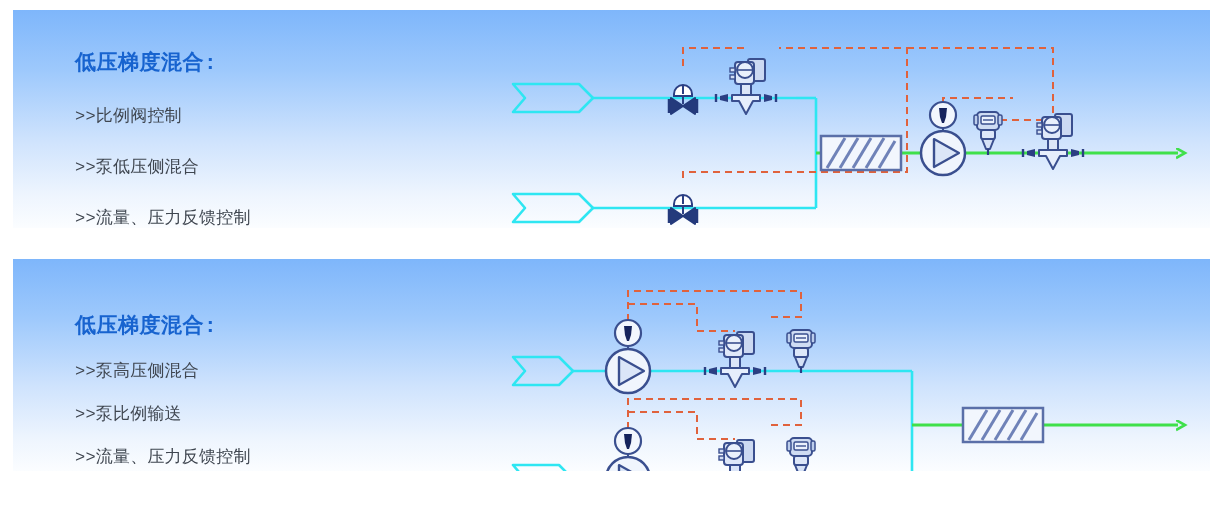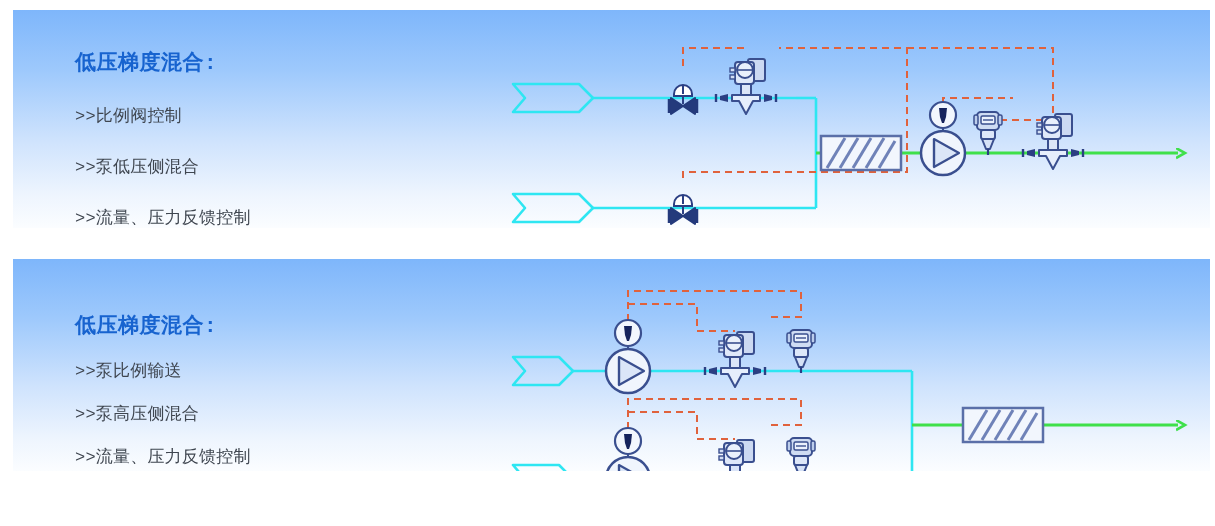--- a/index.html
+++ b/index.html
@@ -152,22 +152,22 @@
       <use href="#lp-motor" x="930" y="105"></use>
       <use href="#lp-ptx" x="975" y="124"></use>
       <use href="#lp-flowmeter" x="1040" y="143"></use>
     </svg>
   </section>
 
   <section class="panel" id="panel-2">
 
     <div class="text-block">
       <div class="panel-title">低压梯度混合:</div>
+      <div class="bullet">&gt;&gt;泵高压侧混合</div>
       <div class="bullet">&gt;&gt;泵比例输送</div>
-      <div class="bullet">&gt;&gt;泵高压侧混合</div>
       <div class="bullet">&gt;&gt;流量、压力反馈控制</div>
     </div>
 
     <svg class="diagram" viewBox="0 0 1197 212" width="1197" height="212">
       <defs>
         <marker id="hp-arrow-green" markerWidth="12" markerHeight="12" refX="2" refY="5" orient="auto" markerUnits="userSpaceOnUse">
           <path d="M 0 0 L 9 5 L 0 10" fill="none" stroke="#3fe04a" stroke-width="2.6" stroke-linejoin="miter"></path>
         </marker>
       </defs>
 

